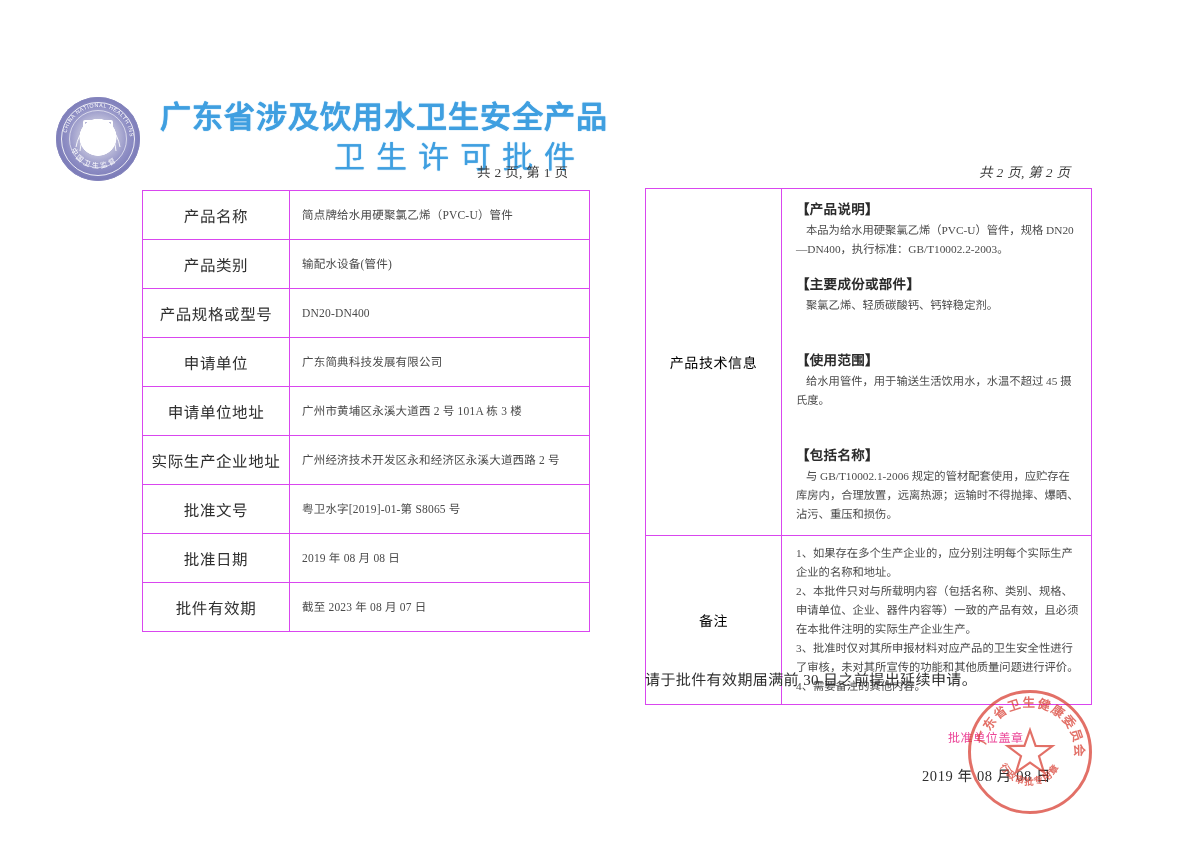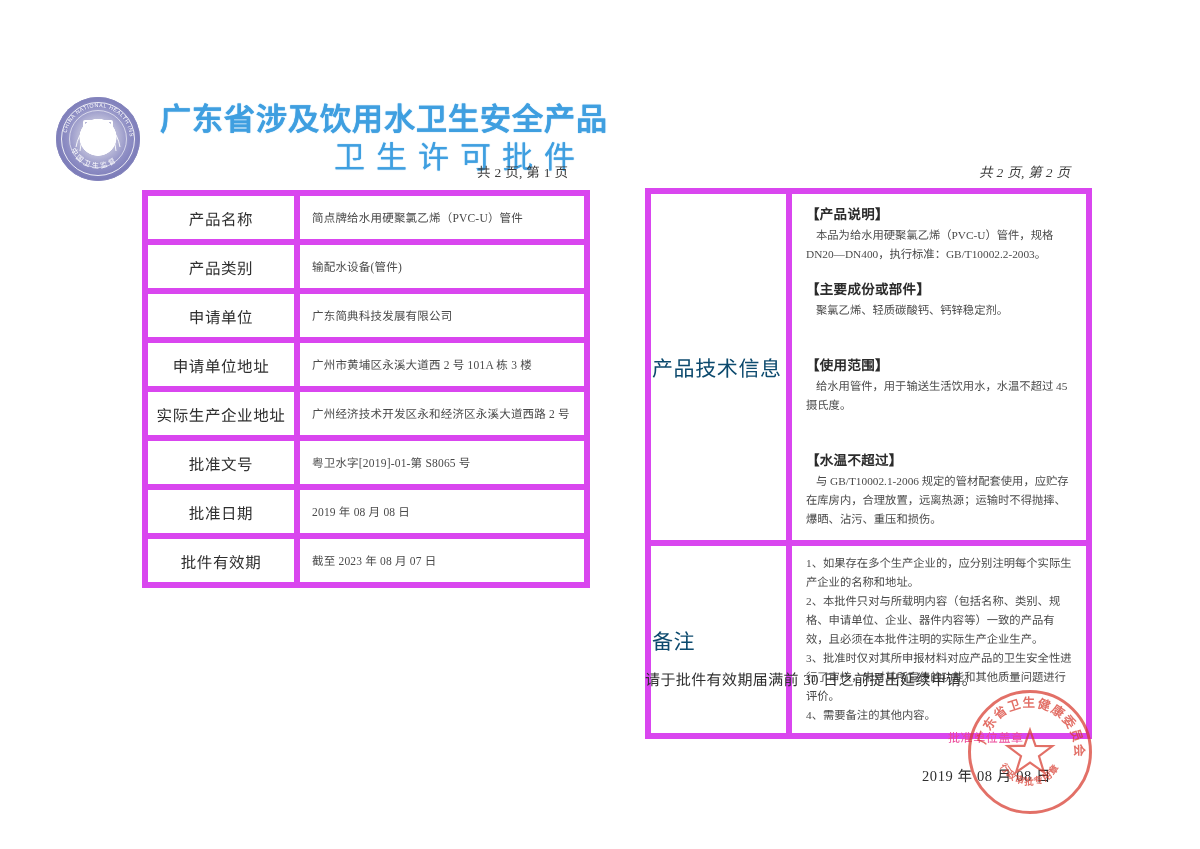--- a/index.html
+++ b/index.html
@@ -38,21 +38,21 @@
     background:transparent;
   }
   .emblem .inner:after{
     content:"";position:absolute;left:50%;top:3px;transform:translateX(-50%);
     width:0;height:0;border-left:6px solid transparent;border-right:6px solid transparent;
     border-bottom:13px solid #ffffff;
   }
 
   .title-block{position:absolute;left:160px;top:102px;width:440px;}
   .title-l1{
-    font-family:Liberation Serif, serif;
+    font-family:Liberation Mono, monospace;
     font-weight:bold;font-size:31px;line-height:36px;letter-spacing:1px;
     color:#3f9fe0;
     text-shadow:0 0 1px #3f9fe0;
     white-space:nowrap;
   }
   .title-l2{
     font-family:"Liberation Serif","DejaVu Serif",serif;
     font-weight:normal;font-size:31px;line-height:36px;letter-spacing:11px;
     color:#3f9fe0;
     text-shadow:0 0 1px #3f9fe0;
@@ -69,21 +69,21 @@
   .page-count-r{
     position:absolute;left:979px;top:161px;
     font-size:13.5px;color:#3c3c3c;white-space:nowrap;
     letter-spacing:.3px;
     font-style:italic;
   }
 
   
   table{border-collapse:collapse;position:absolute;}
   td{
-    border:6px solid #d946ef;
+    border:1px solid #d946ef;
     vertical-align:middle;
     background:#fff;
   }
   .tbl-left{left:142px;top:190px;width:448px;}
   .tbl-left td.lbl{
     width:144px;text-align:center;font-size:15.5px;color:#2f2f2f;
     letter-spacing:.6px;
   }
   .tbl-left td.val{
     padding:6px 8px 6px 12px;font-size:11.5px;color:#4a4a4a;
@@ -94,21 +94,21 @@
 
   .redacted{
     display:inline-block;width:150px;height:13px;
     background:linear-gradient(90deg,#e3e3e3,#efefef 35%,#e7e7e7 70%,#f2f2f2);
     vertical-align:middle;filter:blur(1px);
     border-radius:1px;
   }
 
   .tbl-right{left:645px;top:188px;width:447px;}
   .tbl-right td.lbl{
-    width:133px;font-size:21px;color:#0c4a6e;letter-spacing:.6px;
+    width:133px;text-align:center;font-size:14px;color:#000000;letter-spacing:.6px;
   }
   .tbl-right td.val{
     padding:8px 12px 8px 14px;font-size:11.3px;color:#4a4a4a;
     line-height:19px;
   }
   .sec-h{
     font-size:13.5px;font-weight:bold;color:#2b2b2b;
     margin:0 0 2px 0;letter-spacing:.3px;
   }
   .sec-b{margin:0 0 16px 0;text-indent:10px;}
@@ -184,20 +184,24 @@
     <tbody>
       <tr class="r-h">
         <td class="lbl">产品名称</td>
         <td class="val">简点牌给水用硬聚氯乙烯（PVC-U）管件</td>
       </tr>
       <tr class="r-h">
         <td class="lbl">产品类别</td>
         <td class="val">输配水设备(管件)</td>
       </tr>
       <tr class="r-h">
+        <td class="lbl">产品规格或型号</td>
+        <td class="val">DN20-DN400</td>
+      </tr>
+      <tr class="r-h">
         <td class="lbl">申请单位</td>
         <td class="val">广东简典科技发展有限公司</td>
       </tr>
       <tr class="r-h">
         <td class="lbl">申请单位地址</td>
         <td class="val">广州市黄埔区永溪大道西 2 号 101A 栋 3 楼</td>
       </tr>
       <tr class="r-h">
         <td class="lbl">实际生产企业地址</td>
         <td class="val">广州经济技术开发区永和经济区永溪大道西路 2 号</td>
@@ -223,21 +227,21 @@
         <td class="lbl">产品技术信息</td>
         <td class="val" style="height:330px;">
           <p class="sec-h">【产品说明】</p>
           <p class="sec-b">本品为给水用硬聚氯乙烯（PVC-U）管件，规格 DN20—DN400，执行标准：GB/T10002.2-2003。</p>
           <p class="sec-h">【主要成份或部件】</p>
           <p class="sec-b">聚氯乙烯、轻质碳酸钙、钙锌稳定剂。</p>
           <div class="gap-big"></div>
           <p class="sec-h">【使用范围】</p>
           <p class="sec-b">给水用管件，用于输送生活饮用水，水温不超过 45 摄氏度。</p>
           <div class="gap-big"></div>
-          <p class="sec-h">【水温不超过】</p>
+          <p class="sec-h">【包括名称】</p>
           <p class="sec-b">与 GB/T10002.1-2006 规定的管材配套使用，应贮存在库房内，合理放置，远离热源；运输时不得抛摔、爆晒、沾污、重压和损伤。</p>
         </td>
       </tr>
       <tr>
         <td class="lbl">备注</td>
         <td class="val" style="height:134px;">
           <p class="note-line">1、如果存在多个生产企业的，应分别注明每个实际生产企业的名称和地址。</p>
           <p class="note-line">2、本批件只对与所载明内容（包括名称、类别、规格、申请单位、企业、器件内容等）一致的产品有效，且必须在本批件注明的实际生产企业生产。</p>
           <p class="note-line">3、批准时仅对其所申报材料对应产品的卫生安全性进行了审核，未对其所宣传的功能和其他质量问题进行评价。</p>
           <p class="note-line">4、需要备注的其他内容。</p>

